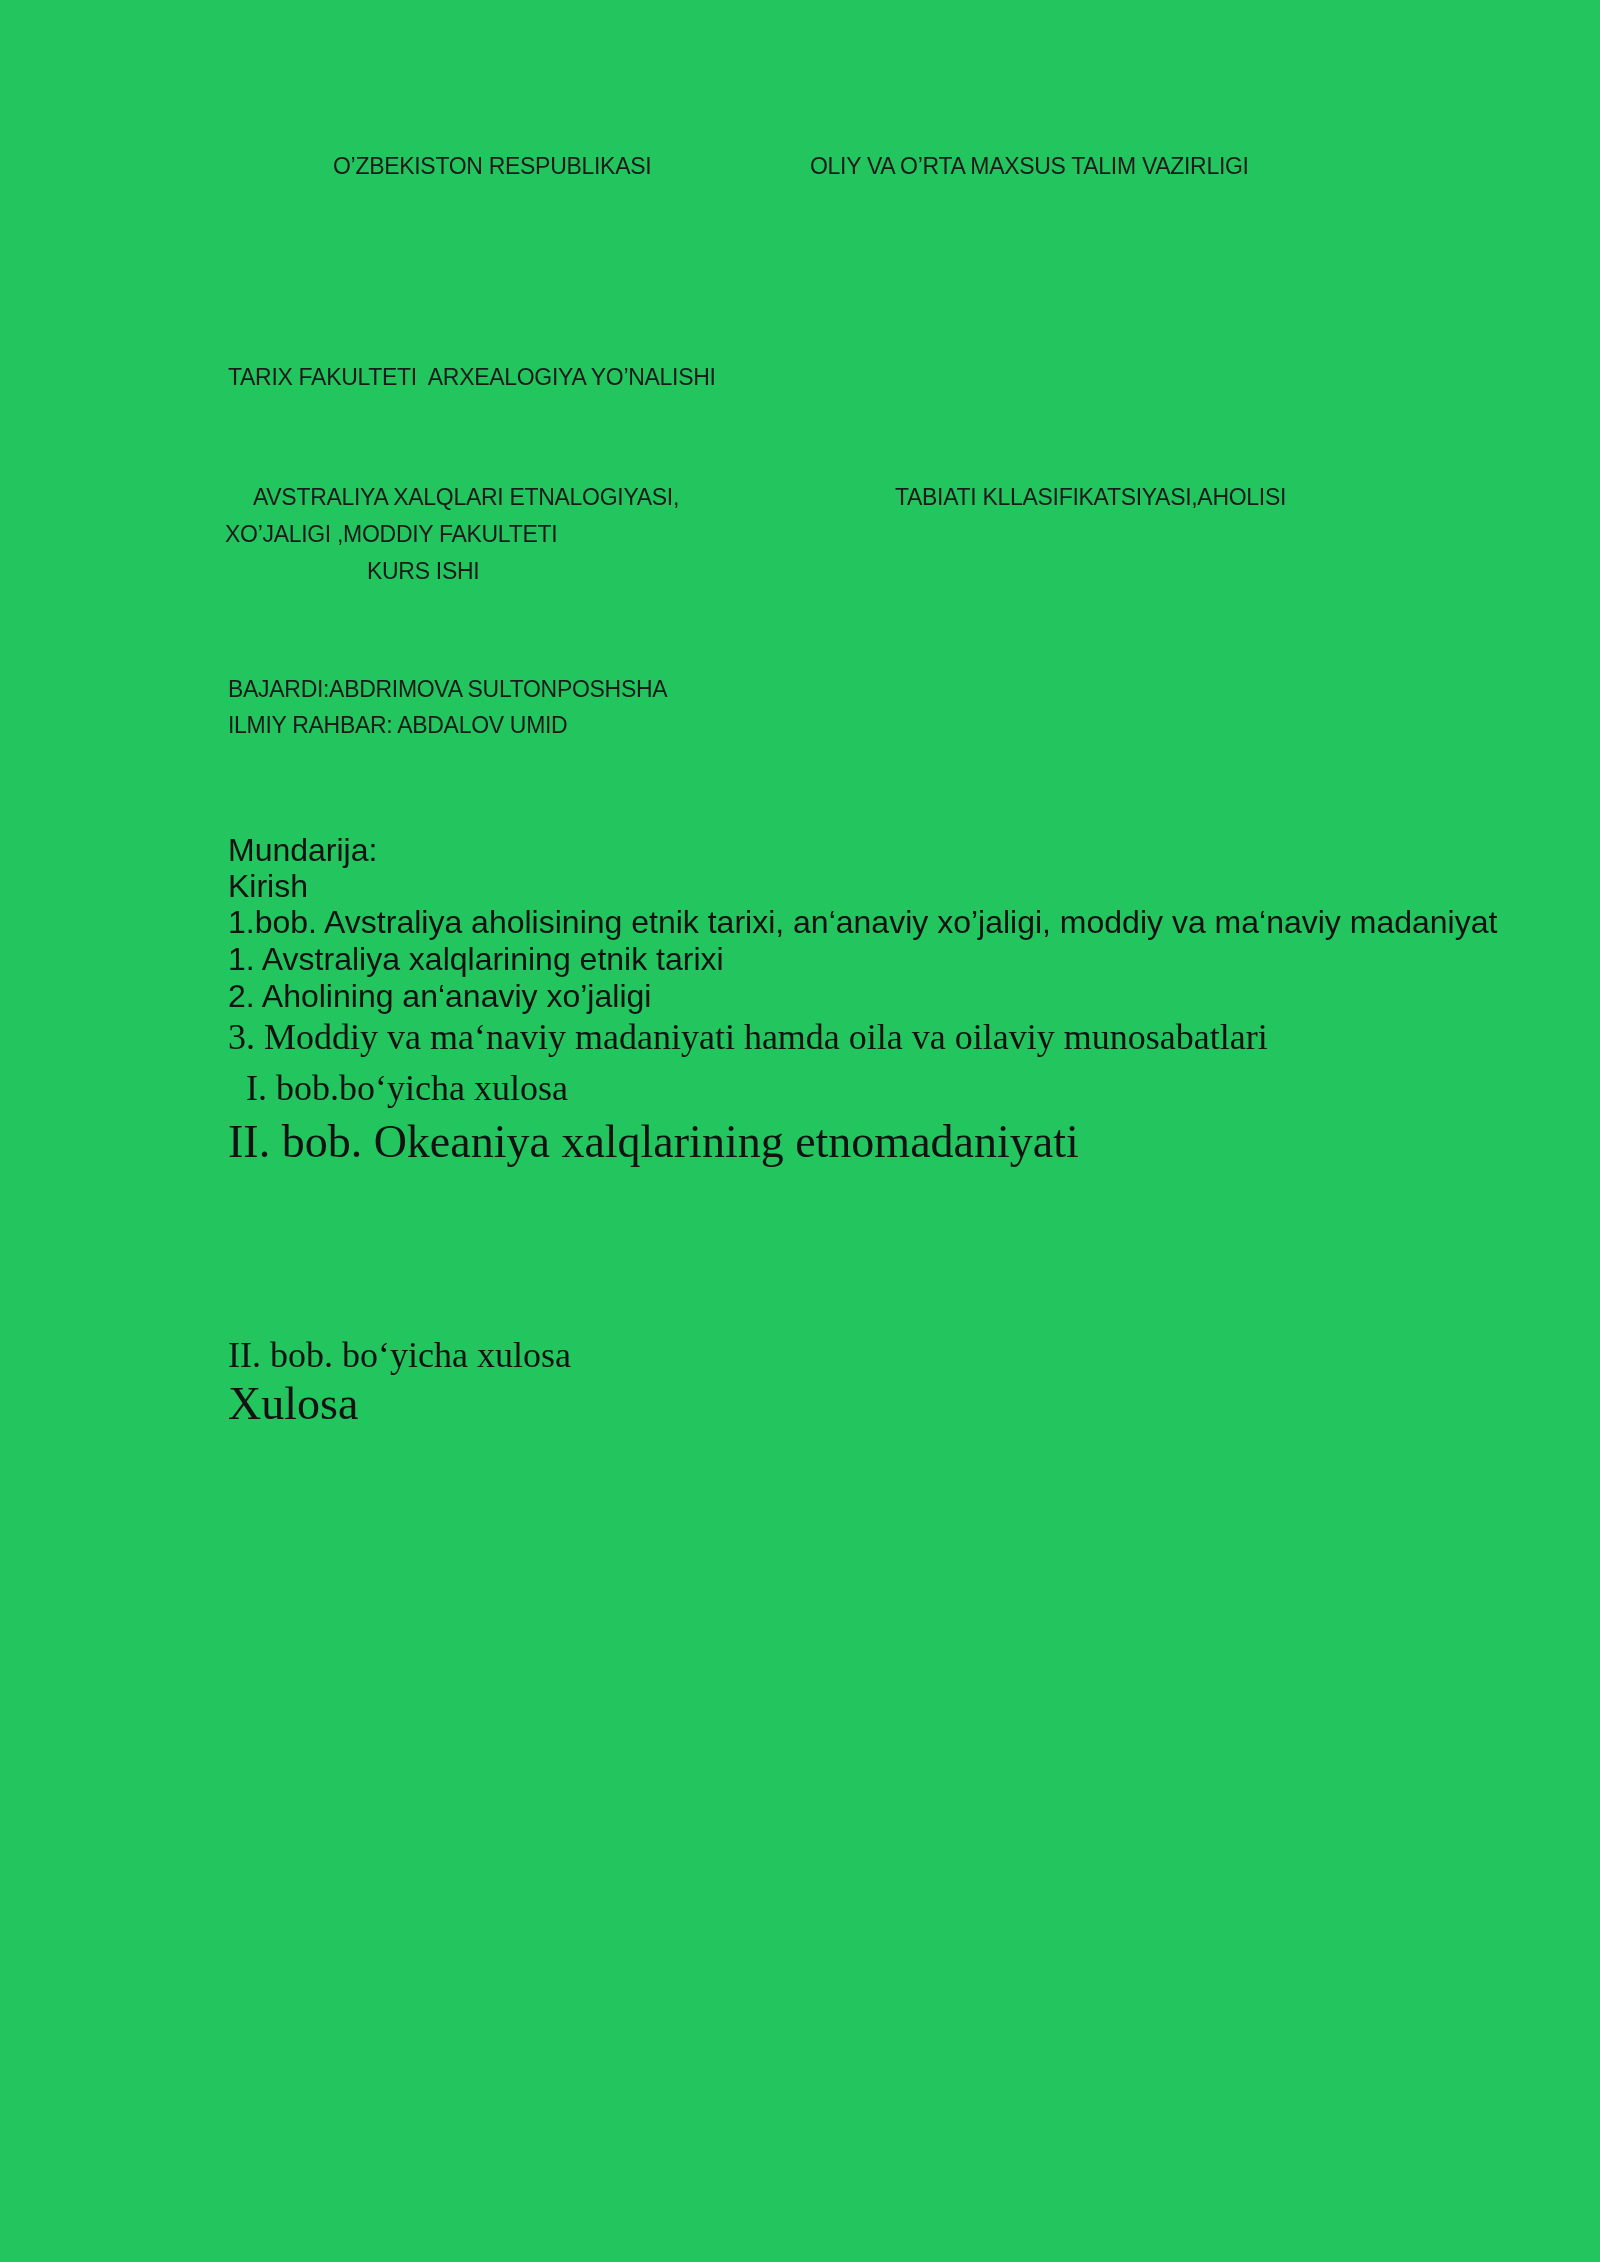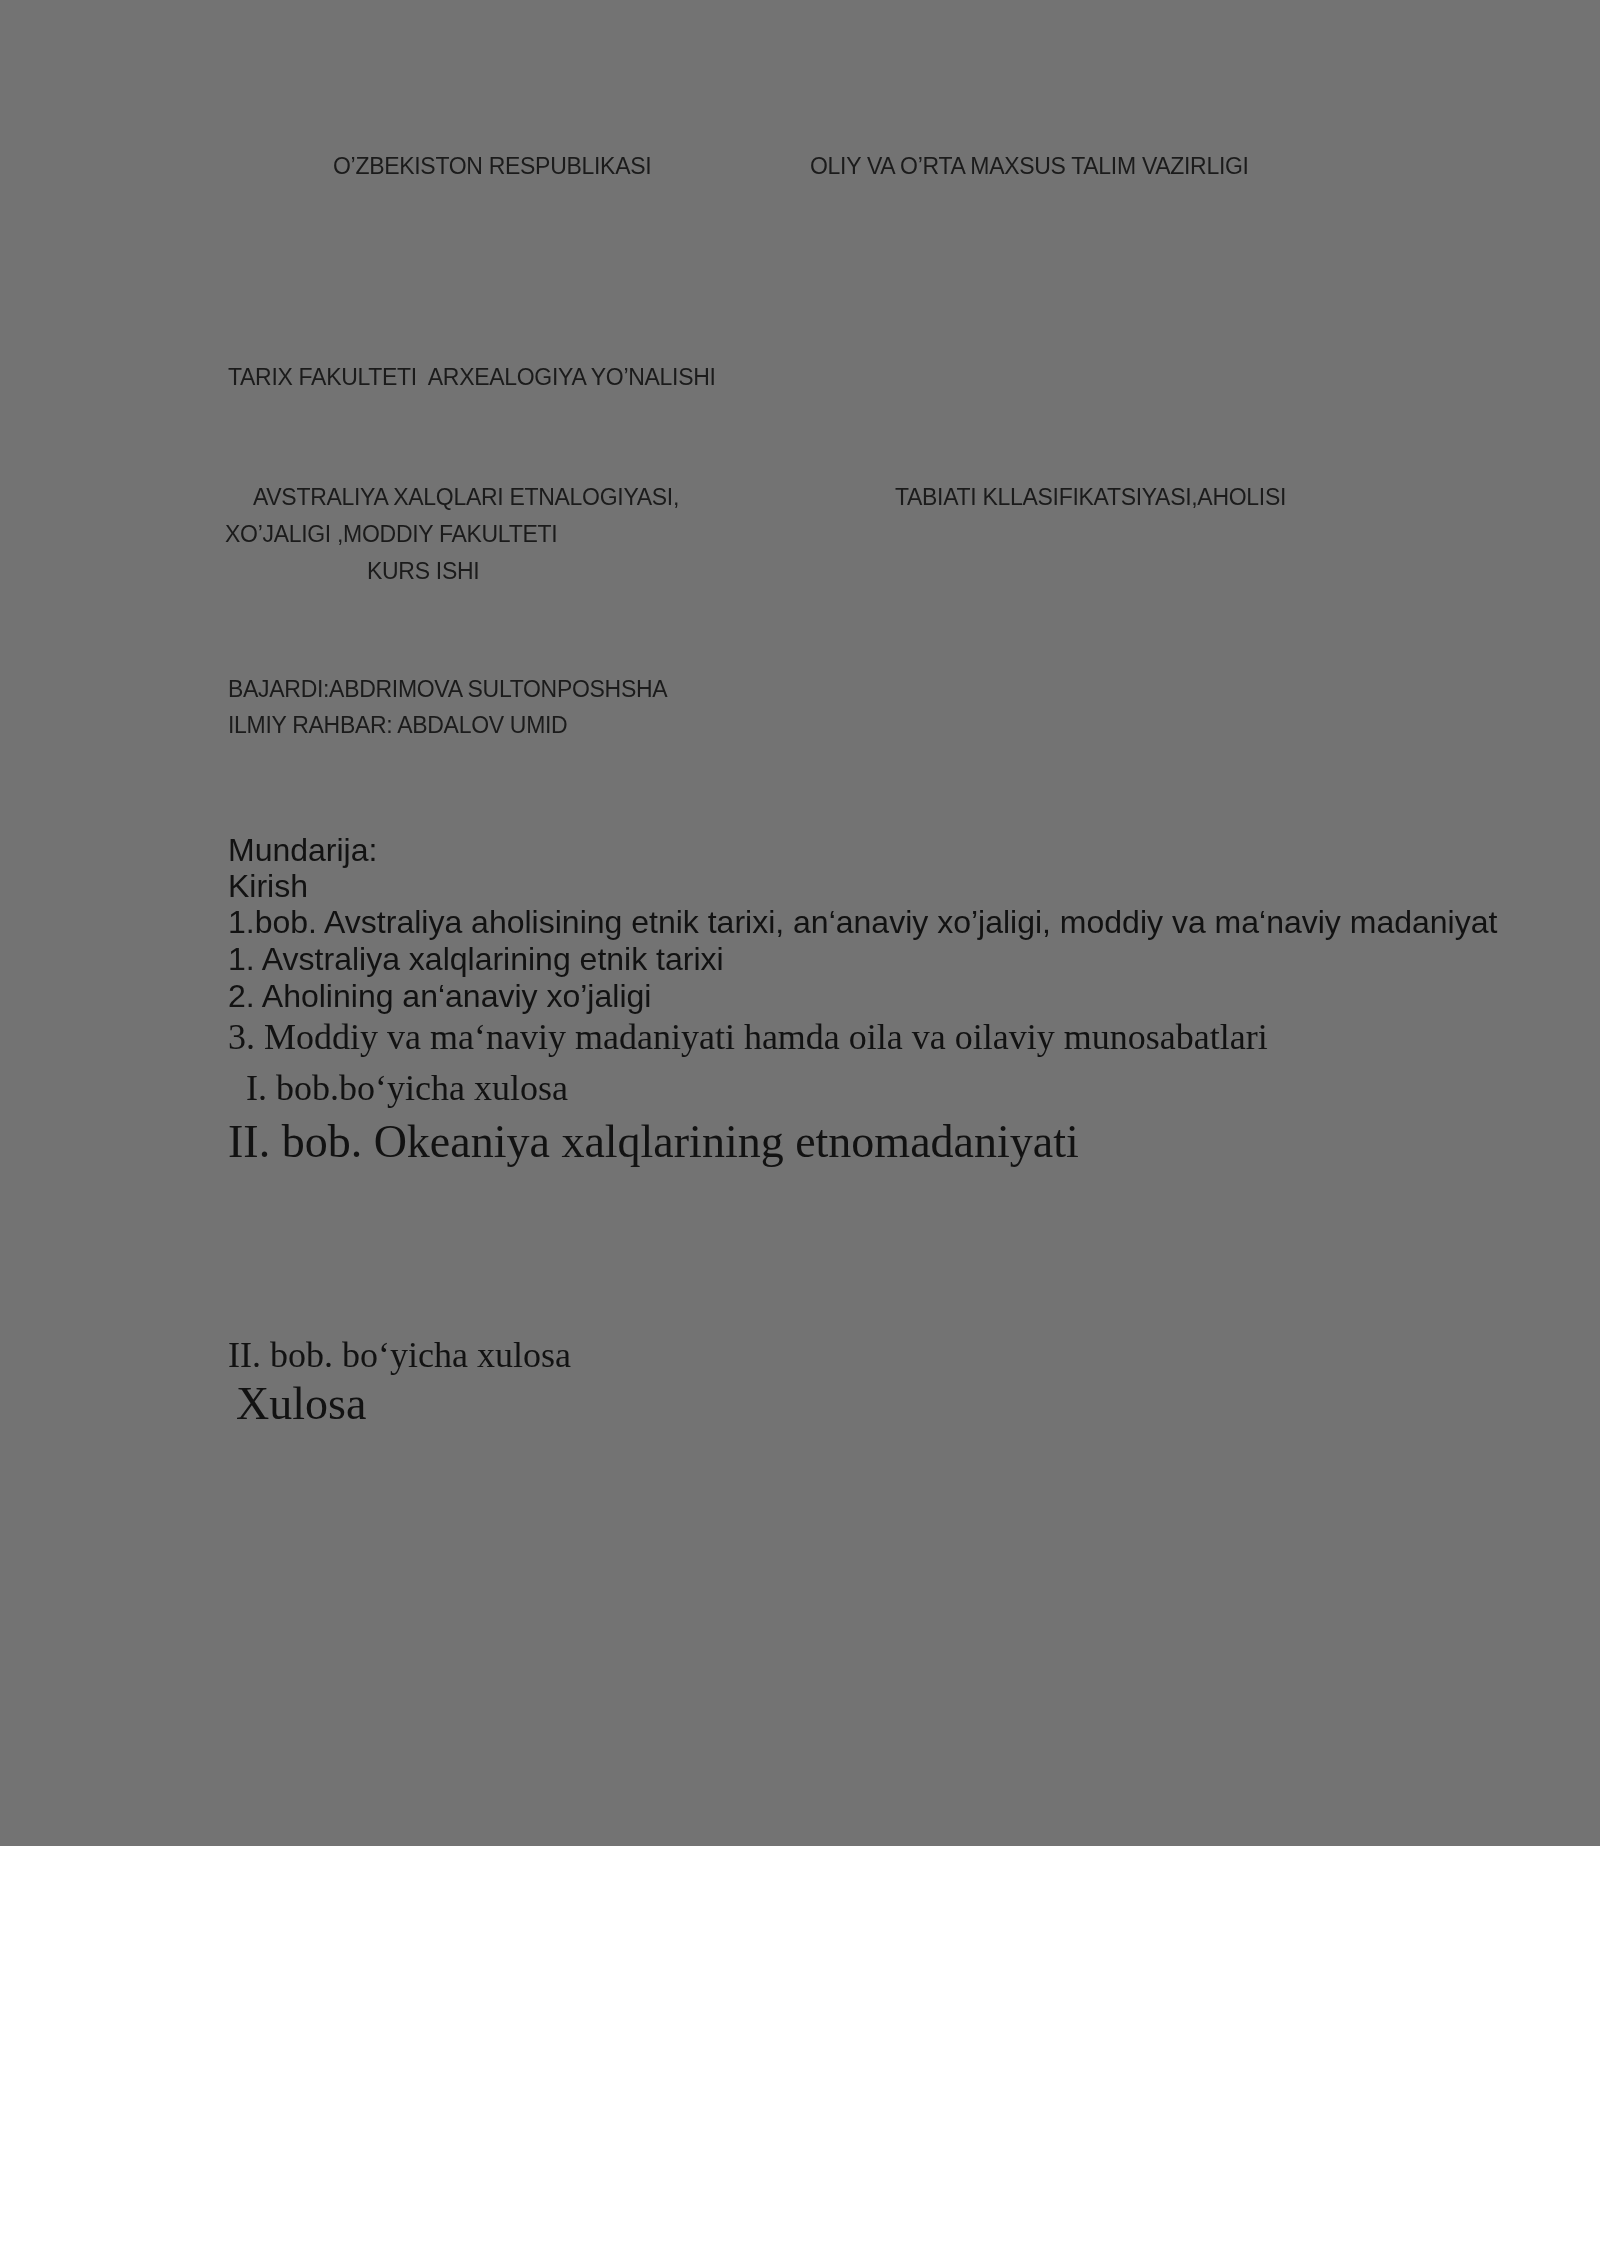--- a/index.html
+++ b/index.html
@@ -3,22 +3,22 @@
 <meta charset="utf-8">
 <style>
   html, body {
     margin: 0;
     padding: 0;
     background: #ffffff;
   }
   .page {
     position: relative;
     width: 1600px;
-    height: 1846px;
-    background: #737373;
+    height: 2262px;
+    background: #22c55e;
     overflow: hidden;
     color: #161616;
     text-align: right;
   }
   .line {
     position: absolute;
     white-space: pre;
     line-height: 1;
   }
   .sans {
@@ -59,21 +59,21 @@
   .pos-toc-1         { left: 228px;  top: 906px; }
   .pos-toc-2         { left: 228px;  top: 943px; }
   .pos-toc-3         { left: 228px;  top: 980px; }
   .pos-toc-4         { left: 228px;  top: 1019px; }
   .pos-toc-5         { left: 246px;  top: 1070px; }
   .pos-toc-6         { left: 228px;  top: 1119px; }
   .pos-toc-7         { left: 228px;  top: 1183px; }
   .pos-toc-8         { left: 228px;  top: 1235px; }
   .pos-toc-9         { left: 228px;  top: 1287px; }
   .pos-toc-10        { left: 228px;  top: 1337px; }
-  .pos-toc-11        { left: 228px;  top: 1381px; margin-left: 8px; }
+  .pos-toc-11        { left: 228px;  top: 1381px; }
   .pos-toc-12        { left: 228px;  top: 1443px; }
 </style>
 </head>
 <body>
 
 <div class="page">
 
   <div class="line sans pos-header-left">O’ZBEKISTON RESPUBLIKASI</div>
 
   <div class="line sans pos-header-right">OLIY VA O’RTA MAXSUS TALIM VAZIRLIGI</div>

